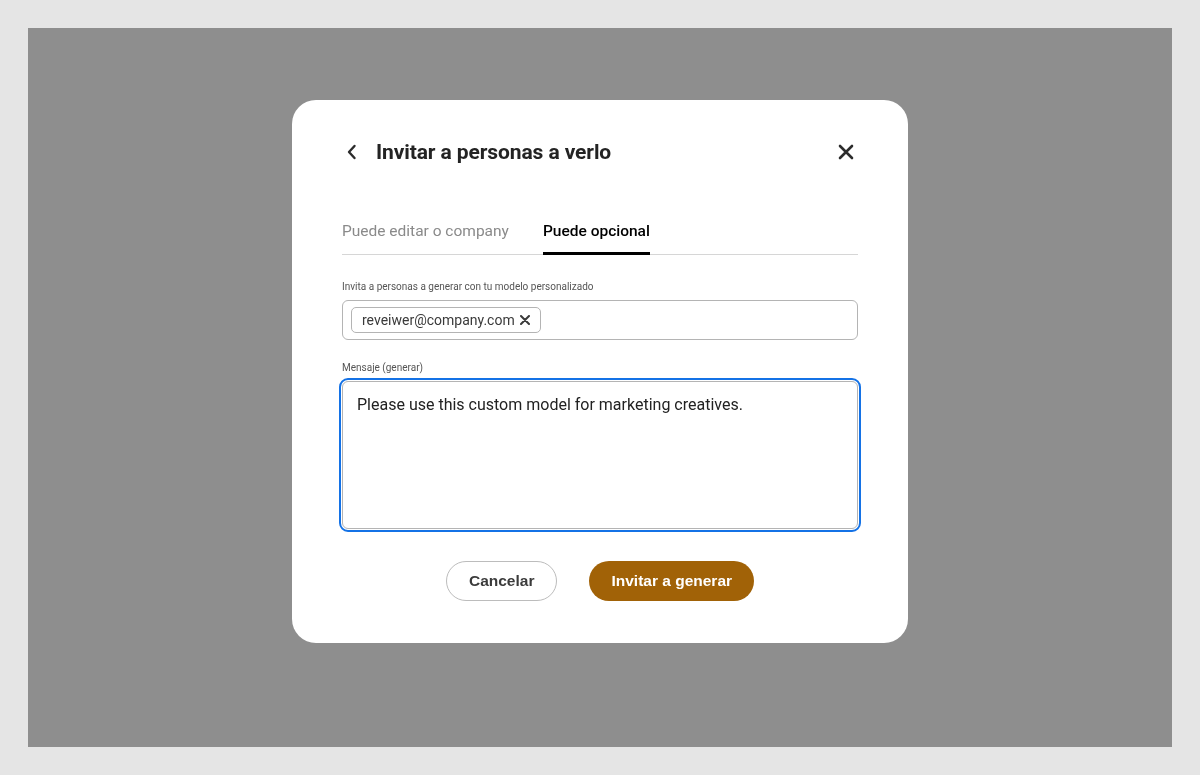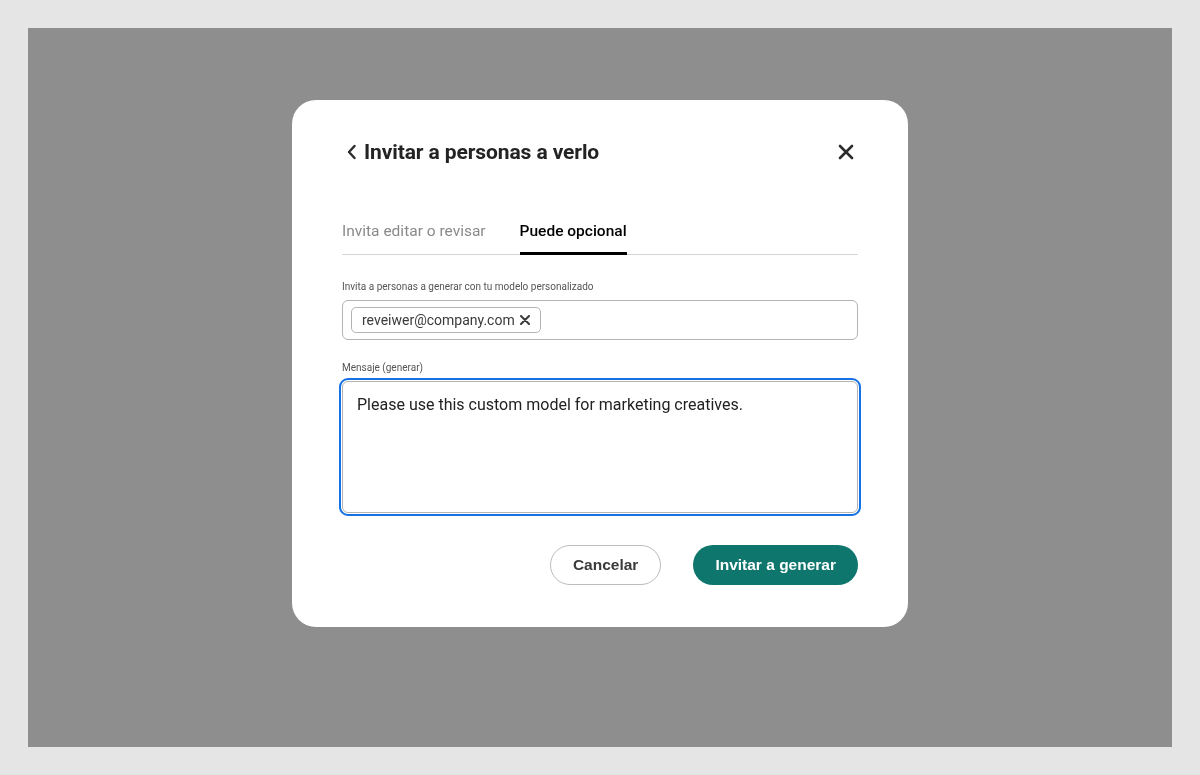--- a/index.html
+++ b/index.html
@@ -32,21 +32,21 @@
     }
     .modal-header {
       display: flex;
       align-items: center;
       justify-content: space-between;
       margin-bottom: 48px;
     }
     .title-wrap {
       display: flex;
       align-items: center;
-      gap: 2px;
+      gap: 14px;
     }
     .back-btn {
       display: flex;
       align-items: center;
       justify-content: center;
       width: 20px;
       height: 20px;
       cursor: pointer;
     }
     .back-btn svg { width: 12px; height: 16px; }
@@ -134,36 +134,36 @@
       flex: 1;
       border: none;
       outline: none;
       font-size: 14px;
       min-width: 40px;
       background: transparent;
     }
 
     .message-area {
       width: 100%;
-      height: 132px;
+      height: 148px;
       border: 1px solid #b4b4b4;
       border-radius: 6px;
       outline: 2px solid #1472e6;
       outline-offset: 1px;
       padding: 12px 14px;
       font-size: 16px;
       font-family: inherit;
       color: #222;
       resize: none;
       line-height: 1.4;
     }
 
     .actions {
       display: flex;
-      justify-content: flex-end;
+      justify-content: center;
       gap: 32px;
       margin-top: 28px;
     }
     .btn {
       display: inline-flex;
       align-items: center;
       justify-content: center;
       height: 40px;
       padding: 0 22px;
       border-radius: 20px;
@@ -171,21 +171,21 @@
       font-weight: 700;
       cursor: pointer;
       border: none;
     }
     .btn-secondary {
       background: #ffffff;
       color: #3b3b3b;
       border: 1.5px solid #bcbcbc;
     }
     .btn-primary {
-      background: #0f766e;
+      background: #a16207;
       color: #ffffff;
     }
   </style>
 </head>
 <body>
 
 <div class="backdrop"></div>
 
 <div class="modal">
 
@@ -199,21 +199,21 @@
       <div class="modal-title">Invitar a personas a verlo</div>
     </div>
     <div class="close-btn">
       <svg viewBox="0 0 16 16">
         <path d="M2 2 L14 14 M14 2 L2 14" stroke="#2c2c2c" stroke-width="2.6" stroke-linecap="round"></path>
       </svg>
     </div>
   </div>
 
   <div class="tabs">
-    <div class="tab">Invita editar o revisar</div>
+    <div class="tab">Puede editar o company</div>
     <div class="tab active">Puede opcional</div>
   </div>
 
   <label class="field-label">Invita a personas a generar con tu modelo personalizado</label>
   <div class="invite-input">
     <span class="chip">
       <span>reveiwer@company.com</span>
       <span class="chip-remove">
         <svg viewBox="0 0 10 10">
           <path d="M1 1 L9 9 M9 1 L1 9" stroke="#3a3a3a" stroke-width="2" stroke-linecap="round"></path>

